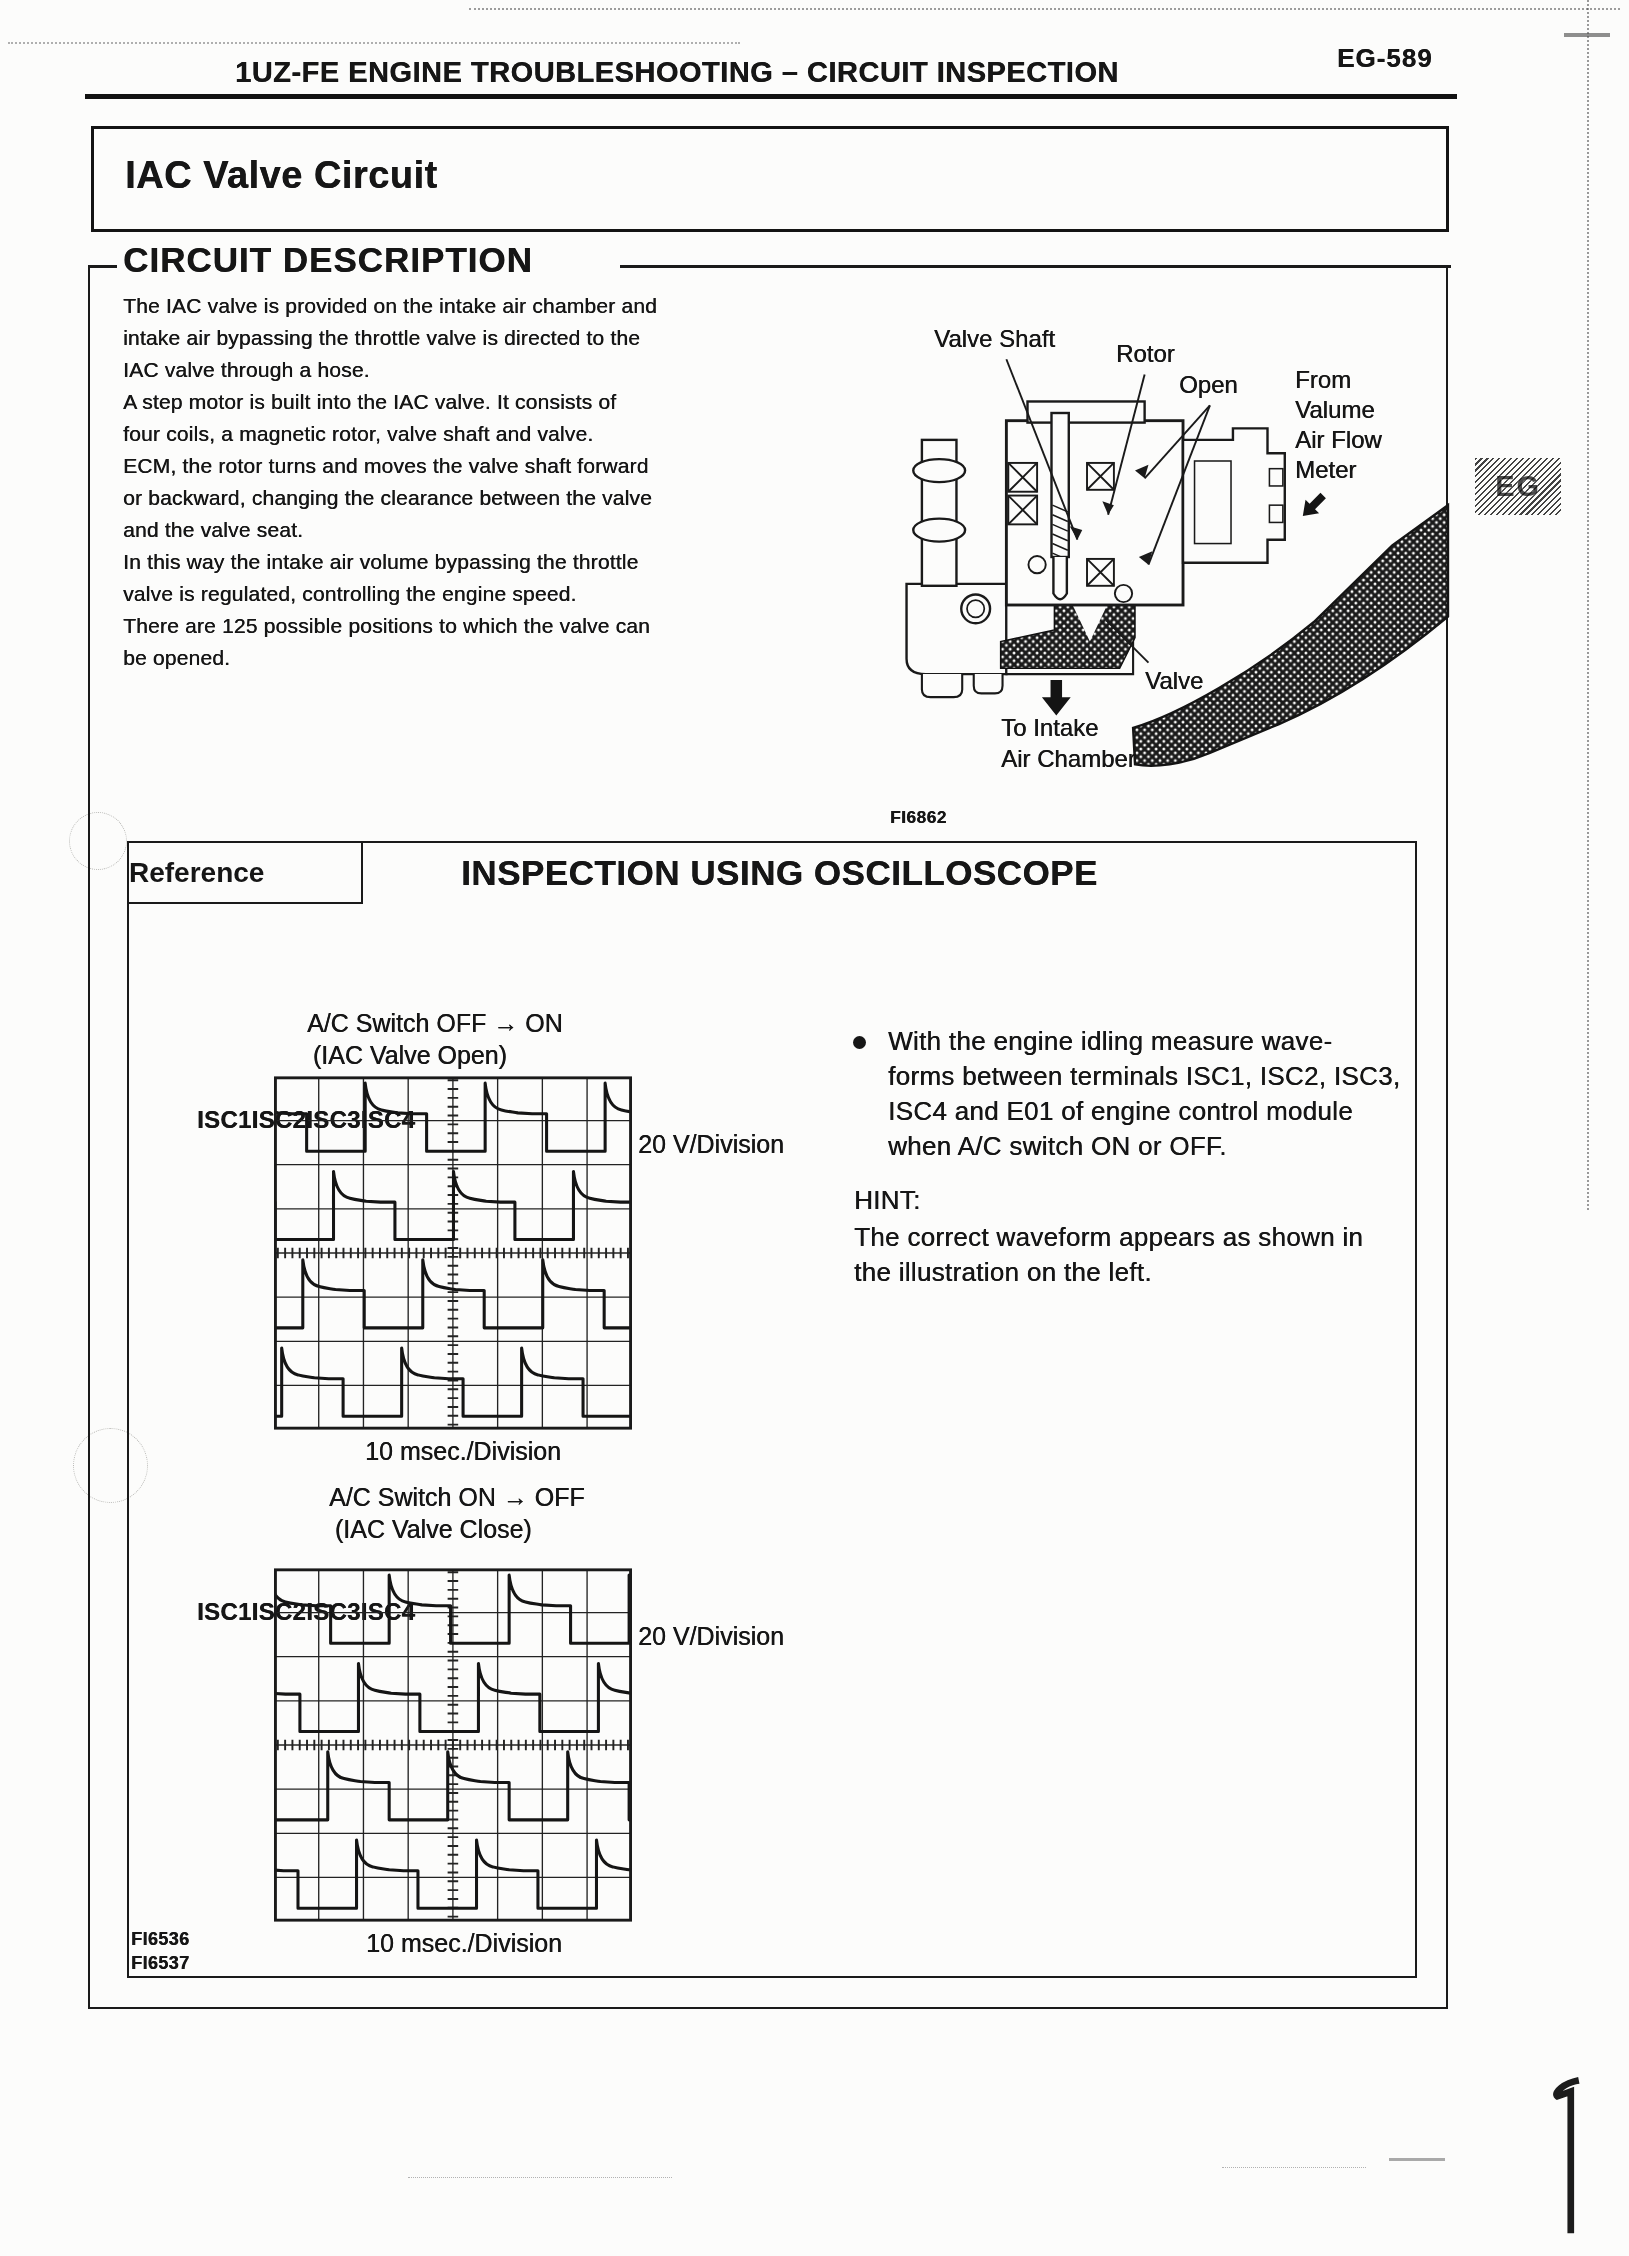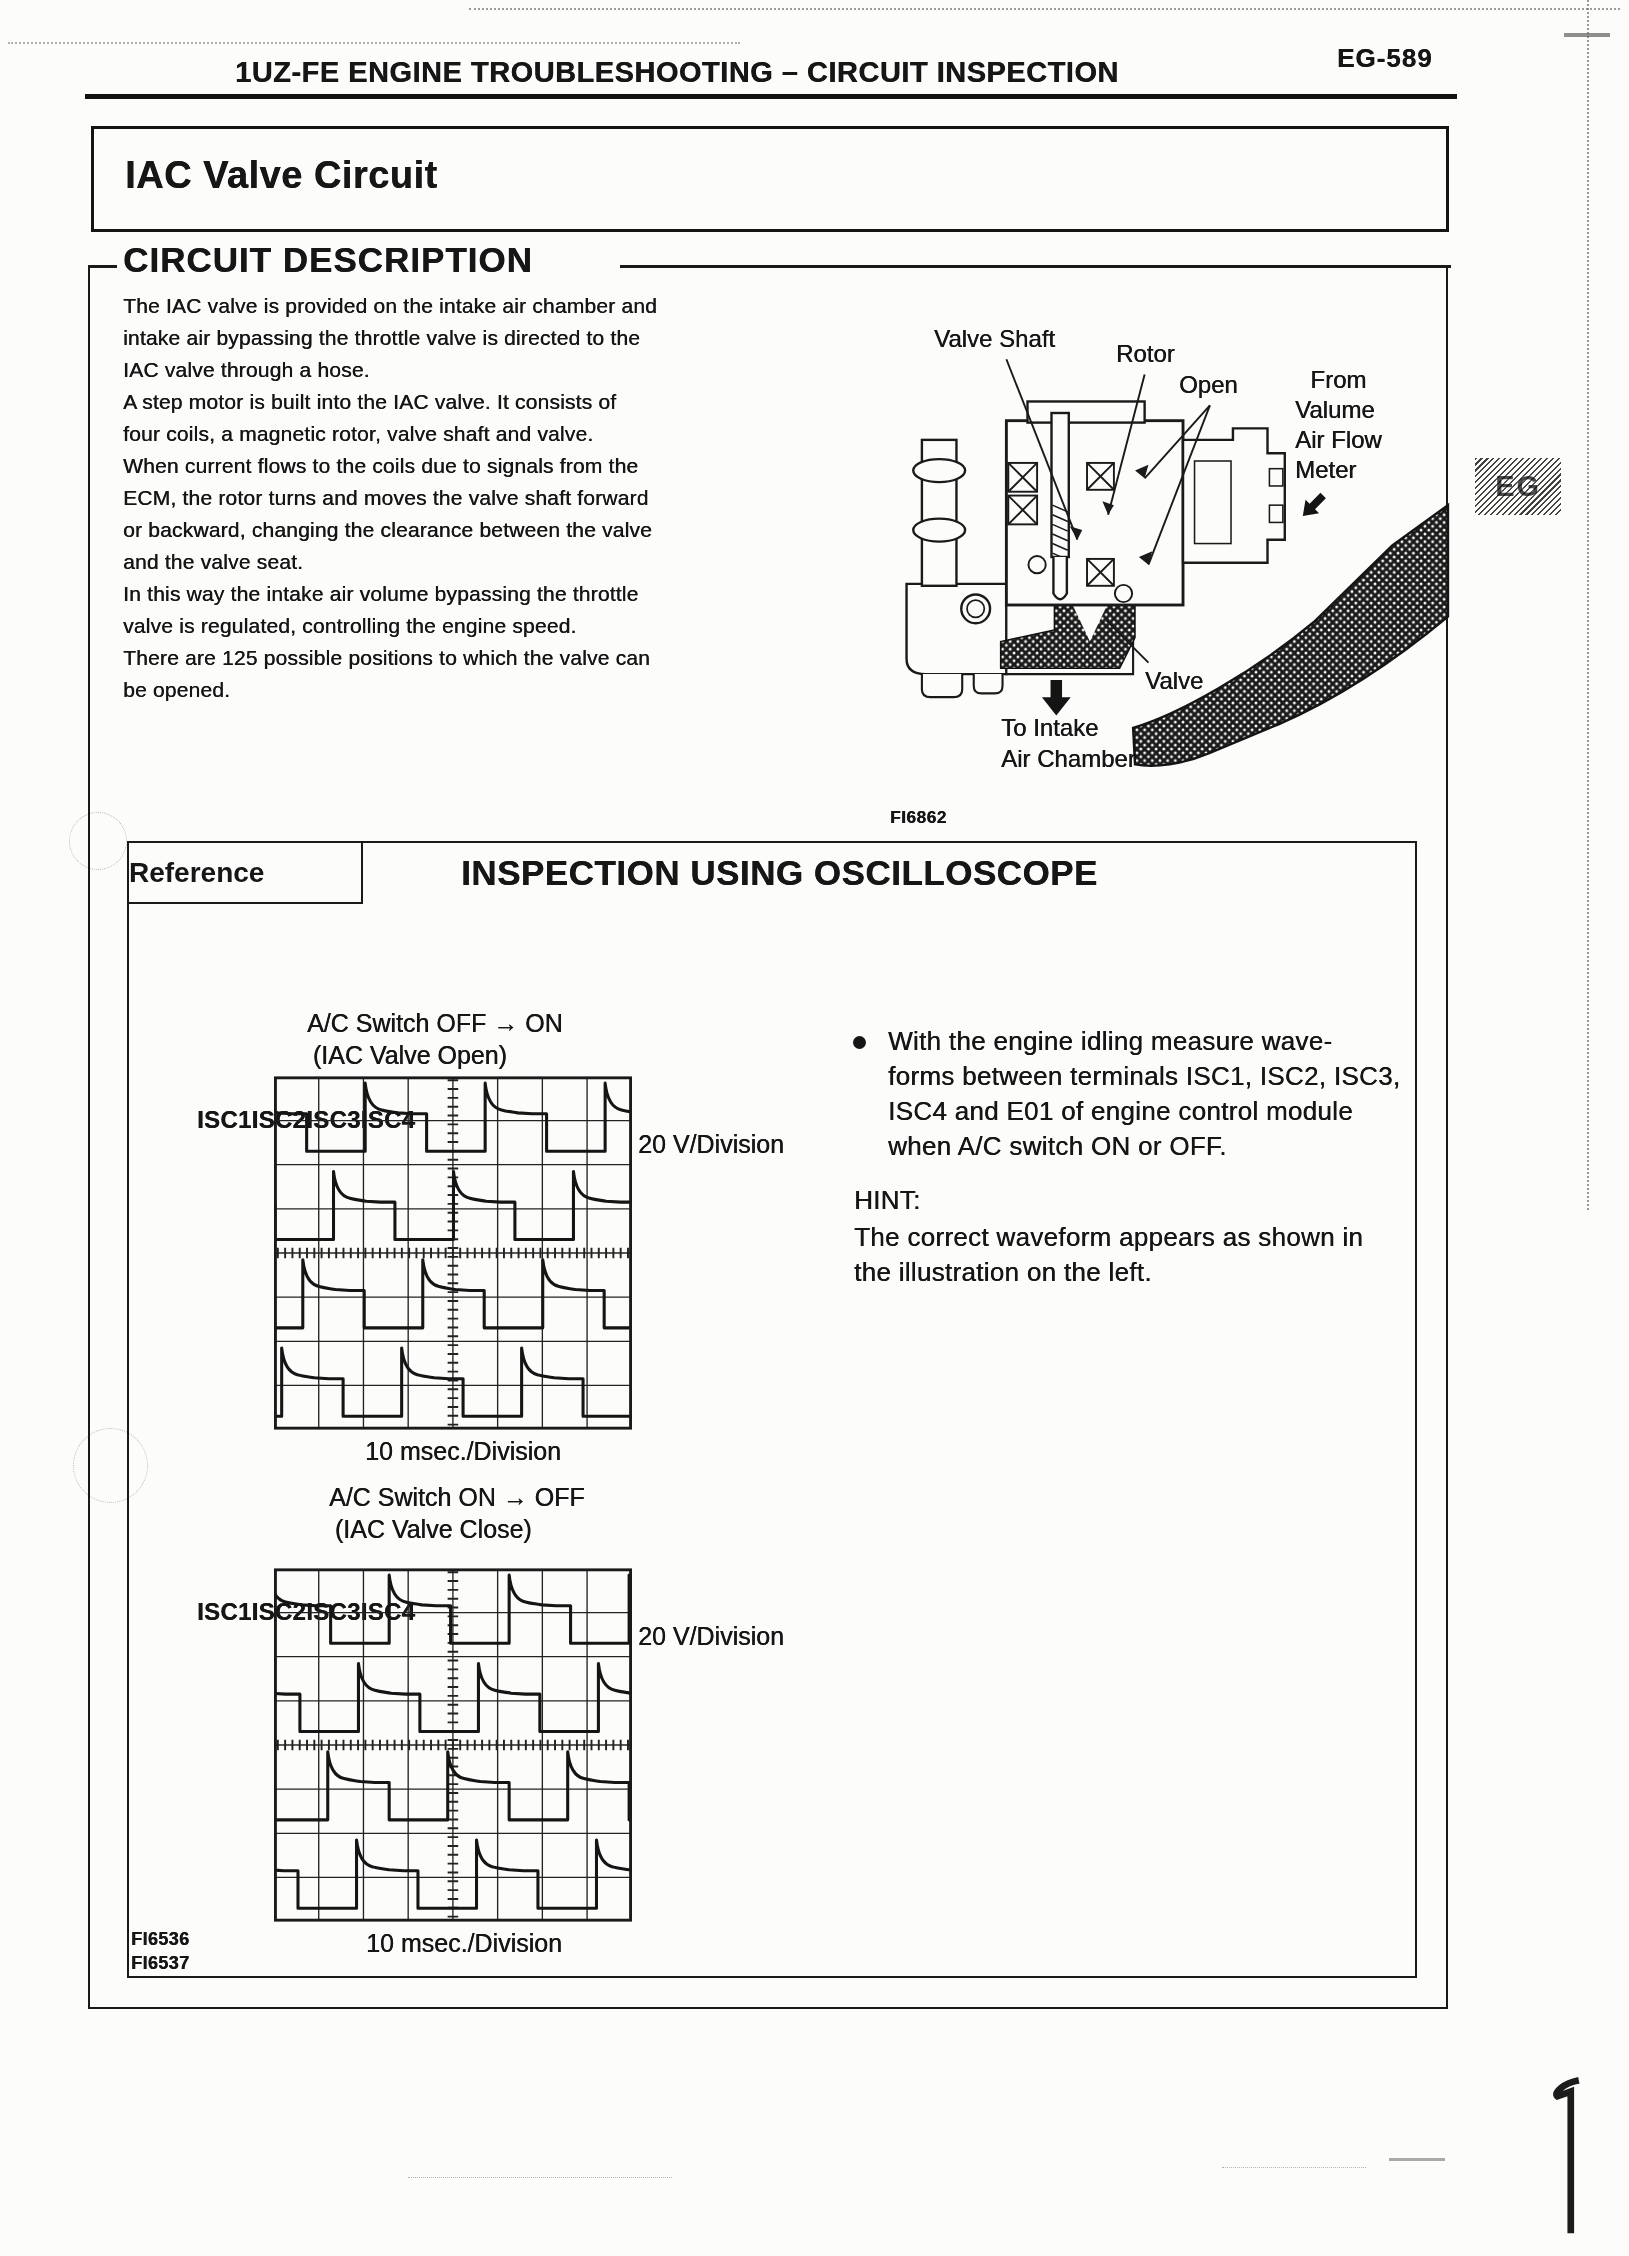--- a/index.html
+++ b/index.html
@@ -95,21 +95,20 @@
   <div class="abs lineseg" style="left:88px;top:265px;width:29px;"></div>
   <div class="abs lineseg" style="left:620px;top:265px;width:831px;"></div>
   <div class="abs outerbox" style="left:88px;top:265px;width:1356px;height:1742px;"></div>
 
   <div class="abs ink" style="left:123px;top:290px;width:538px;">
       <div class="desc-line">The IAC valve is provided on the intake air chamber and</div>
       <div class="desc-line">intake air bypassing the throttle valve is directed to the</div>
       <div class="desc-line">IAC valve through a hose.</div>
       <div class="desc-line">A step motor is built into the IAC valve. It consists of</div>
       <div class="desc-line">four coils, a magnetic rotor, valve shaft and valve.</div>
-      <div class="desc-line">When current flows to the coils due to signals from the</div>
       <div class="desc-line">ECM, the rotor turns and moves the valve shaft forward</div>
       <div class="desc-line">or backward, changing the clearance between the valve</div>
       <div class="desc-line">and the valve seat.</div>
       <div class="desc-line">In this way the intake air volume bypassing the throttle</div>
       <div class="desc-line">valve is regulated, controlling the engine speed.</div>
       <div class="desc-line">There are 125 possible positions to which the valve can</div>
       <div class="desc-line">be opened.</div>
     </div>
 
   <svg class="abs" style="left:893px;top:317px;" width="557" height="480" viewBox="0 0 580 500">
@@ -176,21 +175,21 @@
       <polygon points="0,-4 16,-4 16,-10 30,0 16,10 16,4 0,4" fill="#141414"></polygon>
     </g>
 
     <polygon points="164,378 176,378 176,396 185,396 170,415 155,396 164,396" fill="#141414"></polygon>
   </svg>
 
   <div class="abs diag-label ink" style="left:934px;top:325px;">Valve Shaft</div>
   <div class="abs diag-label ink" style="left:1116px;top:340px;">Rotor</div>
   <div class="abs diag-label ink" style="left:1179px;top:371px;">Open</div>
   <div class="abs ink" style="left:1295px;top:365px;">
-      <div class="diag-label" style="line-height:30px;text-align:center;">From</div>
+      <div class="diag-label" style="line-height:30px;">From</div>
       <div class="diag-label" style="line-height:30px;">Valume</div>
       <div class="diag-label" style="line-height:30px;">Air Flow</div>
       <div class="diag-label" style="line-height:30px;">Meter</div>
     </div>
   <div class="abs diag-label ink" style="left:1145px;top:667px;text-align:right;">Valve</div>
   <div class="abs ink" style="left:1001px;top:712px;">
       <div class="diag-label" style="line-height:31px;">To Intake</div>
       <div class="diag-label" style="line-height:31px;">Air Chamber</div>
     </div>
   <div class="abs figcode ink" style="left:890px;top:807px;">FI6862</div>

